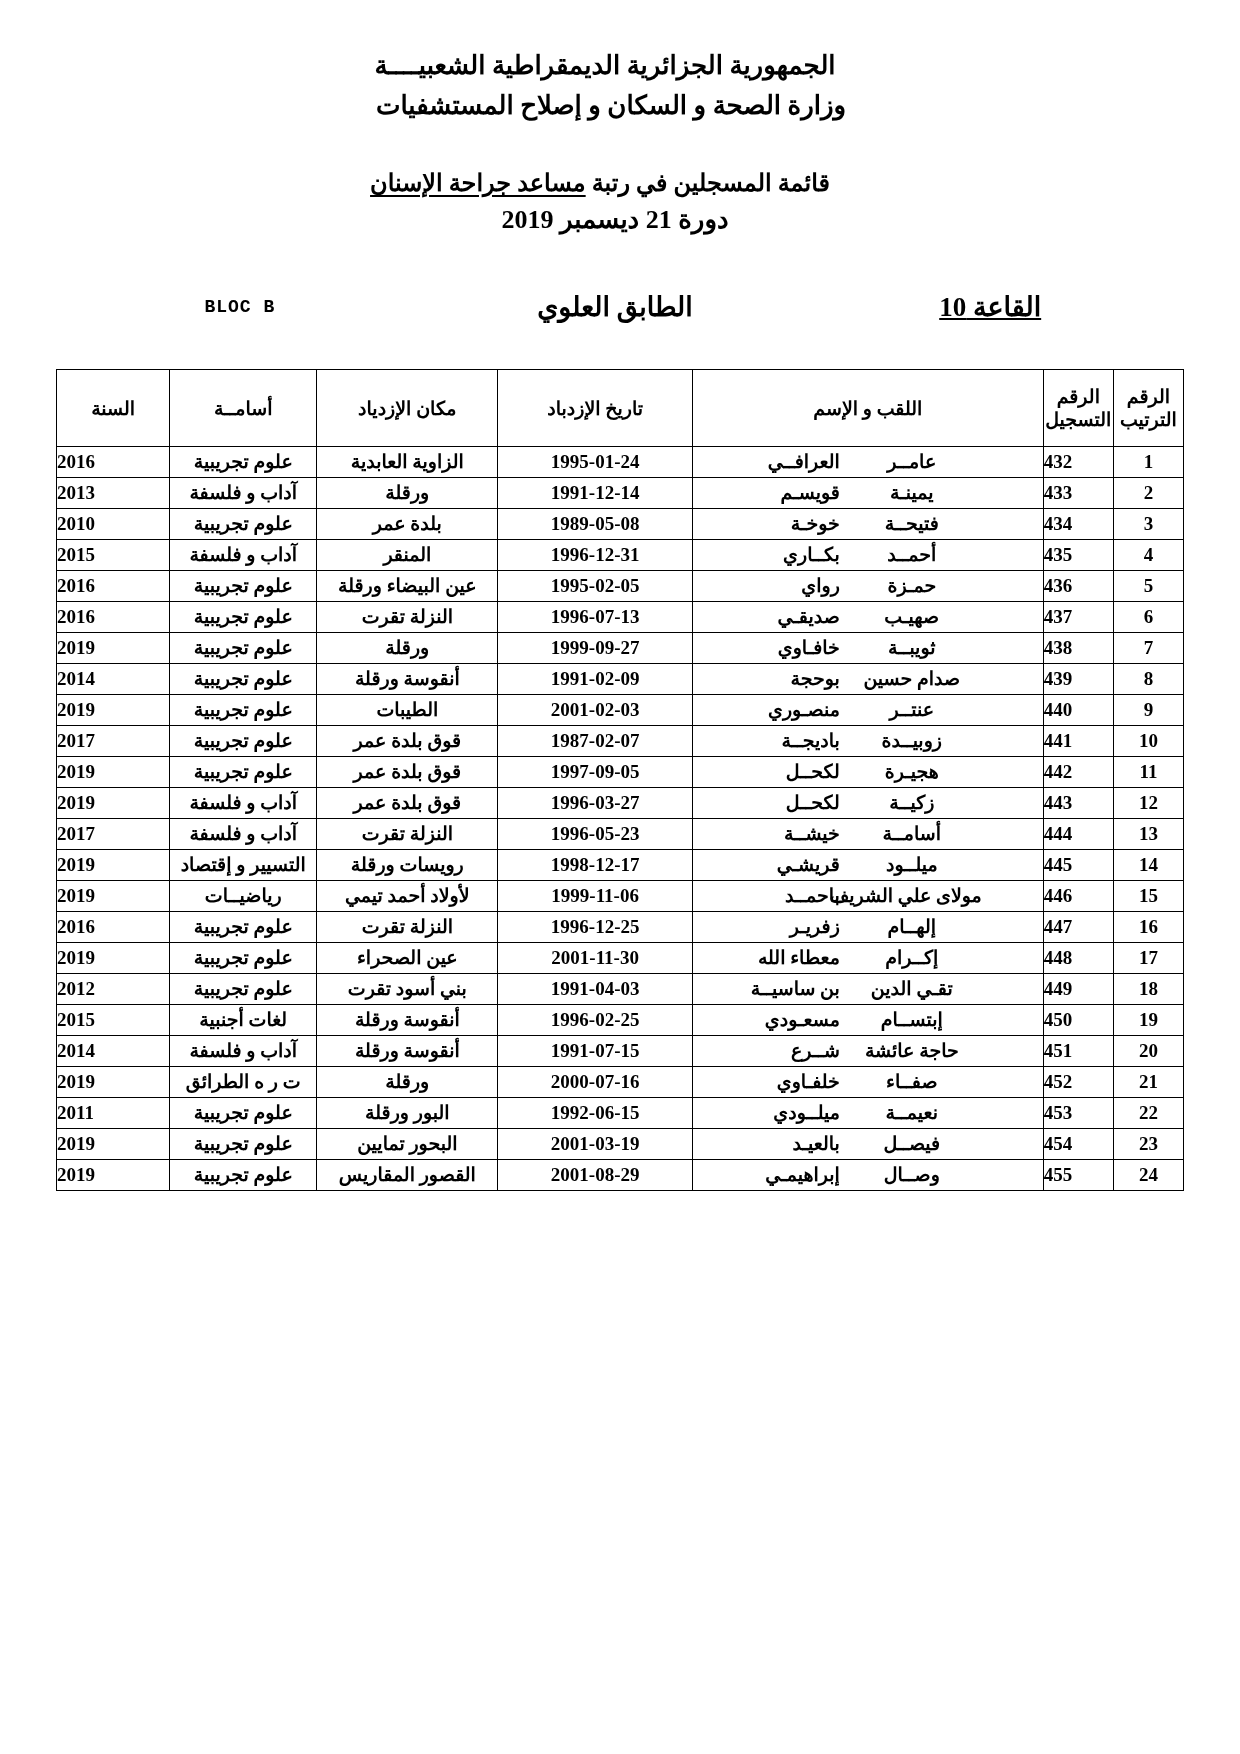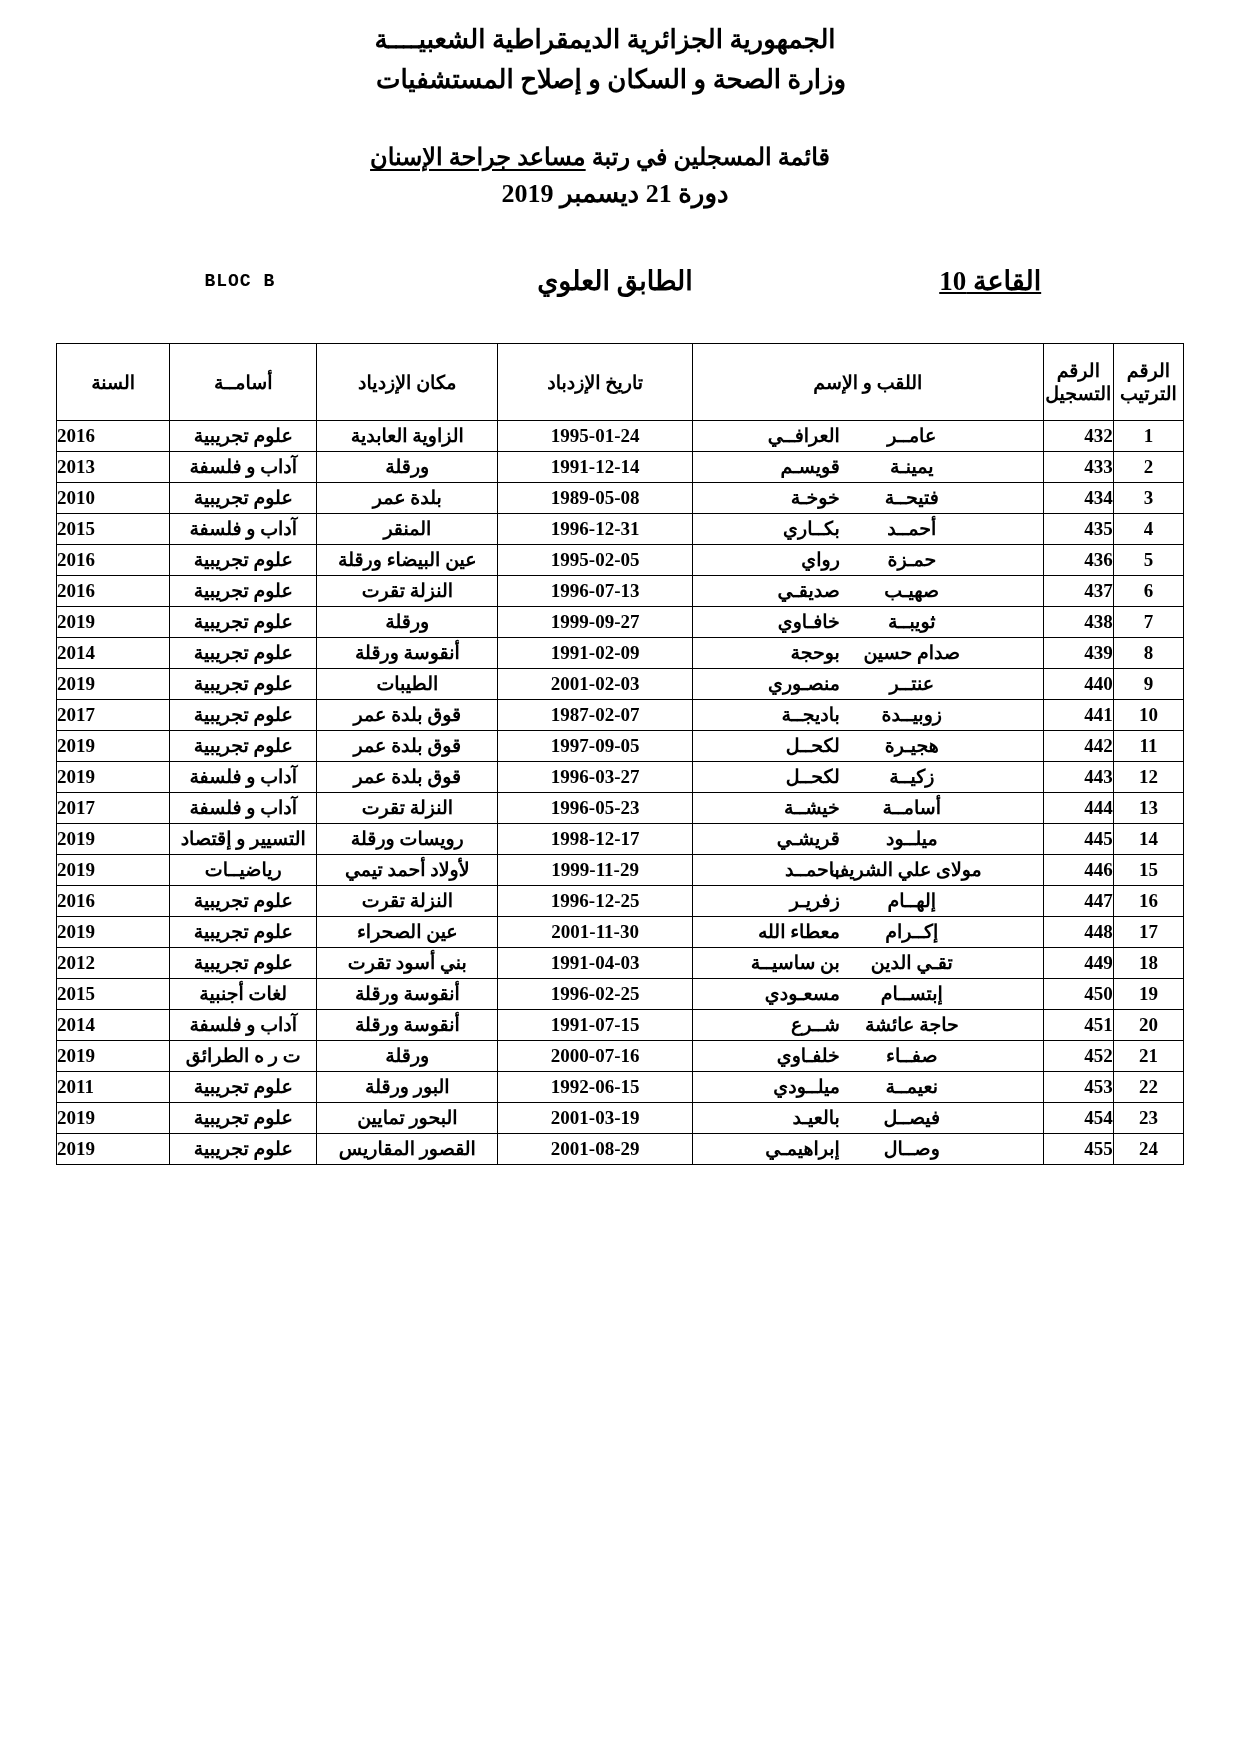--- a/index.html
+++ b/index.html
@@ -20,21 +20,21 @@
     width: 1240px;
     height: 1754px;
     box-sizing: border-box;
     padding: 0;
     position: relative;
   }
 
   
   .header-block {
     text-align: center;
-    padding-top: 20px;
+    padding-top: 46px;
   }
   .hdr-line {
     font-weight: bold;
     font-size: 26px;
     line-height: 40px;
     letter-spacing: 0px;
     direction: rtl;
   }
   .hdr-line-1 { padding-right: 30px; }
   .hdr-line-2 { padding-right: 18px; }
@@ -140,21 +140,21 @@
   
   col.c-rank  { width: 62px; }
   col.c-reg   { width: 62px; }
   col.c-name  { width: 310px; }
   col.c-bdate { width: 172px; }
   col.c-bplace{ width: 160px; }
   col.c-branch{ width: 130px; }
   col.c-year  { width: 100px; }
 
   td.cell-rank   { text-align: center; font-size: 20px; }
-  td.cell-reg    { text-align: right; font-size: 20px; }
+  td.cell-reg    { text-align: left; font-size: 20px; }
   td.cell-bdate  { text-align: center; font-size: 20px; letter-spacing: 0px; }
   td.cell-bplace { text-align: center; font-size: 19px; }
   td.cell-branch { text-align: center; font-size: 18px; }
   td.cell-year   { text-align: left; font-size: 20px; }
 
   td.cell-name {
     padding: 0 8px;
   }
   .name-inner {
     display: flex;
@@ -445,21 +445,21 @@
           <tr>
             <td class="cell-rank">15</td>
             <td class="cell-reg">446</td>
             <td class="cell-name">
               <div class="name-inner">
                 <span class="name-pad"></span>
                 <span class="name-first">مولاى علي الشريف</span>
                 <span class="name-last">باحمــد</span>
               </div>
             </td>
-            <td class="cell-bdate">1999-11-29</td>
+            <td class="cell-bdate">1999-11-06</td>
             <td class="cell-bplace">لأولاد أحمد تيمي</td>
             <td class="cell-branch">رياضيــات</td>
             <td class="cell-year">2019</td>
           </tr>
           <tr>
             <td class="cell-rank">16</td>
             <td class="cell-reg">447</td>
             <td class="cell-name">
               <div class="name-inner">
                 <span class="name-pad"></span>

